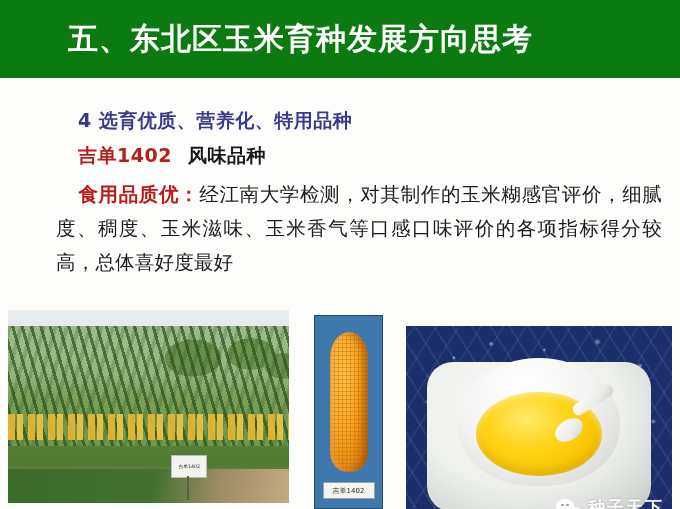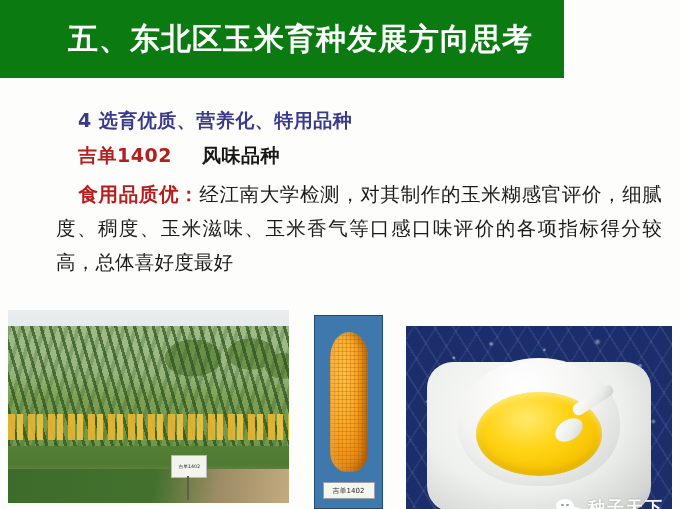--- a/index.html
+++ b/index.html
@@ -16,21 +16,21 @@
     height: 509px;
     background: #fdfdfb;
     overflow: hidden;
   }
 
   
   .banner {
     position: absolute;
     left: 0;
     top: 0;
-    width: 564px;
+    width: 680px;
     height: 78px;
     background: #0a7a11;
   }
   .banner-title {
     position: absolute;
     left: 68px;
     top: 18px;
     font-size: 30px;
     font-weight: bold;
     color: #ffffff;
@@ -64,21 +64,21 @@
     font-size: 19px;
     font-weight: bold;
     white-space: nowrap;
     letter-spacing: 0.5px;
   }
   .variety-name {
     color: #b31f1c;
   }
   .variety-type {
     color: #171717;
-    margin-left: 30px;
+    margin-left: 16px;
   }
   .paragraph {
     position: absolute;
     left: 56px;
     top: 100px;
     width: 606px;
     font-size: 19.5px;
     line-height: 34px;
     color: #1a1a1a;
     text-align: justify;

